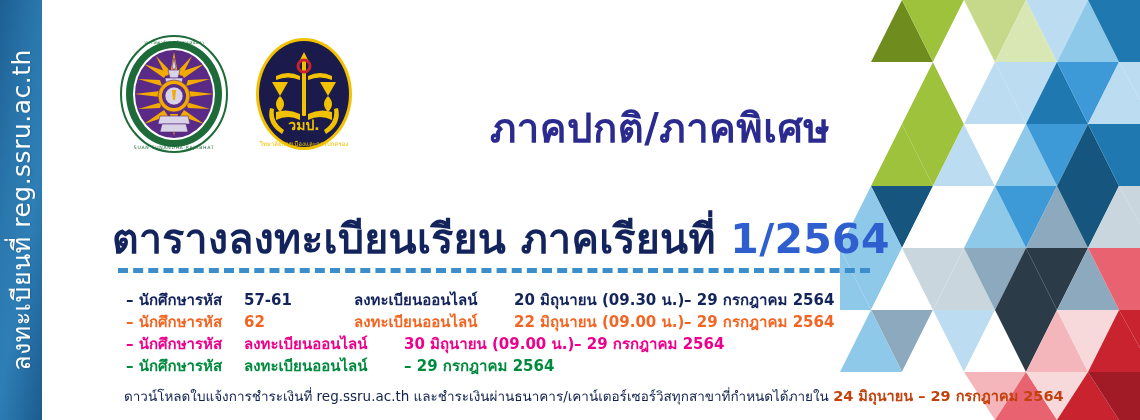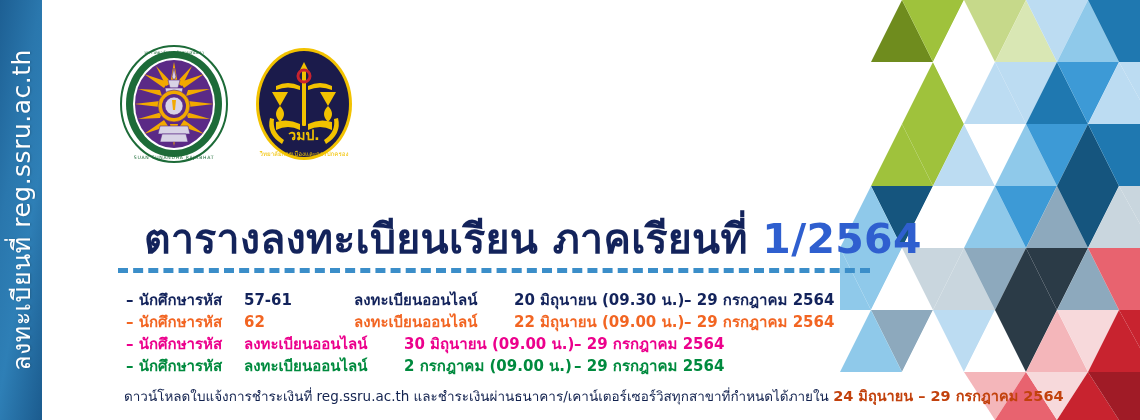--- a/index.html
+++ b/index.html
@@ -25,35 +25,35 @@
     letter-spacing:.5px;
     font-family:"DejaVu Sans","Liberation Sans",sans-serif;
     text-shadow:0 1px 2px rgba(0,0,0,.18);
   }
 
   
   .mosaic{position:absolute;right:0;top:0;width:300px;height:420px;overflow:hidden;}
   .mosaic svg{display:block;}
 
   
-  .logos{position:absolute;left:118px;top:44px;width:250px;height:120px;}
+  .logos{position:absolute;left:118px;top:34px;width:250px;height:120px;}
   .logo{position:absolute;top:0;}
   .logo svg{display:block;}
   .logo-ssru{left:0;}
   .logo-cpg{left:130px;}
 
   
   .subtitle{
     position:absolute;left:490px;top:96px;
     font-size:40px;font-weight:bold;color:#2b2b8f;
     letter-spacing:.5px;white-space:nowrap;
     font-family:"DejaVu Sans","Liberation Sans",sans-serif;
   }
   .title{
-    position:absolute;left:144px;top:206px;
+    position:absolute;left:112px;top:206px;
     font-size:41px;font-weight:bold;color:#13235b;
     white-space:nowrap;letter-spacing:.3px;
     font-family:"DejaVu Sans","Liberation Sans",sans-serif;
   }
   .title .term{color:#2f5fcf;}
 
   .divider{
     position:absolute;left:118px;top:268px;width:752px;height:0;
     border-top:5px dashed #3b8ec9;
   }
@@ -230,20 +230,21 @@
           <path d="M22 74 Q18 90 34 100 L36 96 Q24 88 26 75 Z"></path>
           <path d="M90 74 Q94 90 78 100 L76 96 Q88 88 86 75 Z"></path>
         </g>
         <text x="56" y="96" font-size="14" fill="#f2c200" text-anchor="middle" font-weight="bold" font-family="DejaVu Sans, sans-serif">วมป.</text>
         <text x="56" y="112" font-size="6.2" fill="#f2c200" text-anchor="middle" font-family="DejaVu Sans, sans-serif">วิทยาลัยการเมืองและการปกครอง</text>
       </svg>
     </div>
 
   </div>
 
+  <div class="subtitle">ภาคปกติ/ภาคพิเศษ</div>
 
   <div class="title">
     <span>ตารางลงทะเบียนเรียน ภาคเรียนที่ </span><span class="term">1/2564</span>
   </div>
 
   <div class="divider"></div>
 
   <div class="schedule">
 
     <div class="row" style="color: rgb(19, 35, 91);">
@@ -265,21 +266,20 @@
     <div class="row" style="color: rgb(236, 0, 140);">
       <span class="c-label">– นักศึกษารหัส</span>
       <span class="c-method">ลงทะเบียนออนไลน์</span>
       <span class="c-start">30 มิถุนายน (09.00 น.)</span>
       <span class="c-end">– 29 กรกฎาคม 2564</span>
     </div>
 
     <div class="row" style="color: rgb(0, 138, 62);">
       <span class="c-label">– นักศึกษารหัส</span>
       <span class="c-method">ลงทะเบียนออนไลน์</span>
-      <span class="c-start">2 กรกฎาคม (09.00 น.)</span>
       <span class="c-end">– 29 กรกฎาคม 2564</span>
     </div>
 
   </div>
 
   <div class="footer">
     <span>ดาวน์โหลดใบแจ้งการชำระเงินที่ reg.ssru.ac.th และชำระเงินผ่านธนาคาร/เคาน์เตอร์เซอร์วิสทุกสาขาที่กำหนดได้ภายใน </span><span class="hl">24 มิถุนายน – 29 กรกฎาคม 2564</span>
   </div>
 
 </div>

